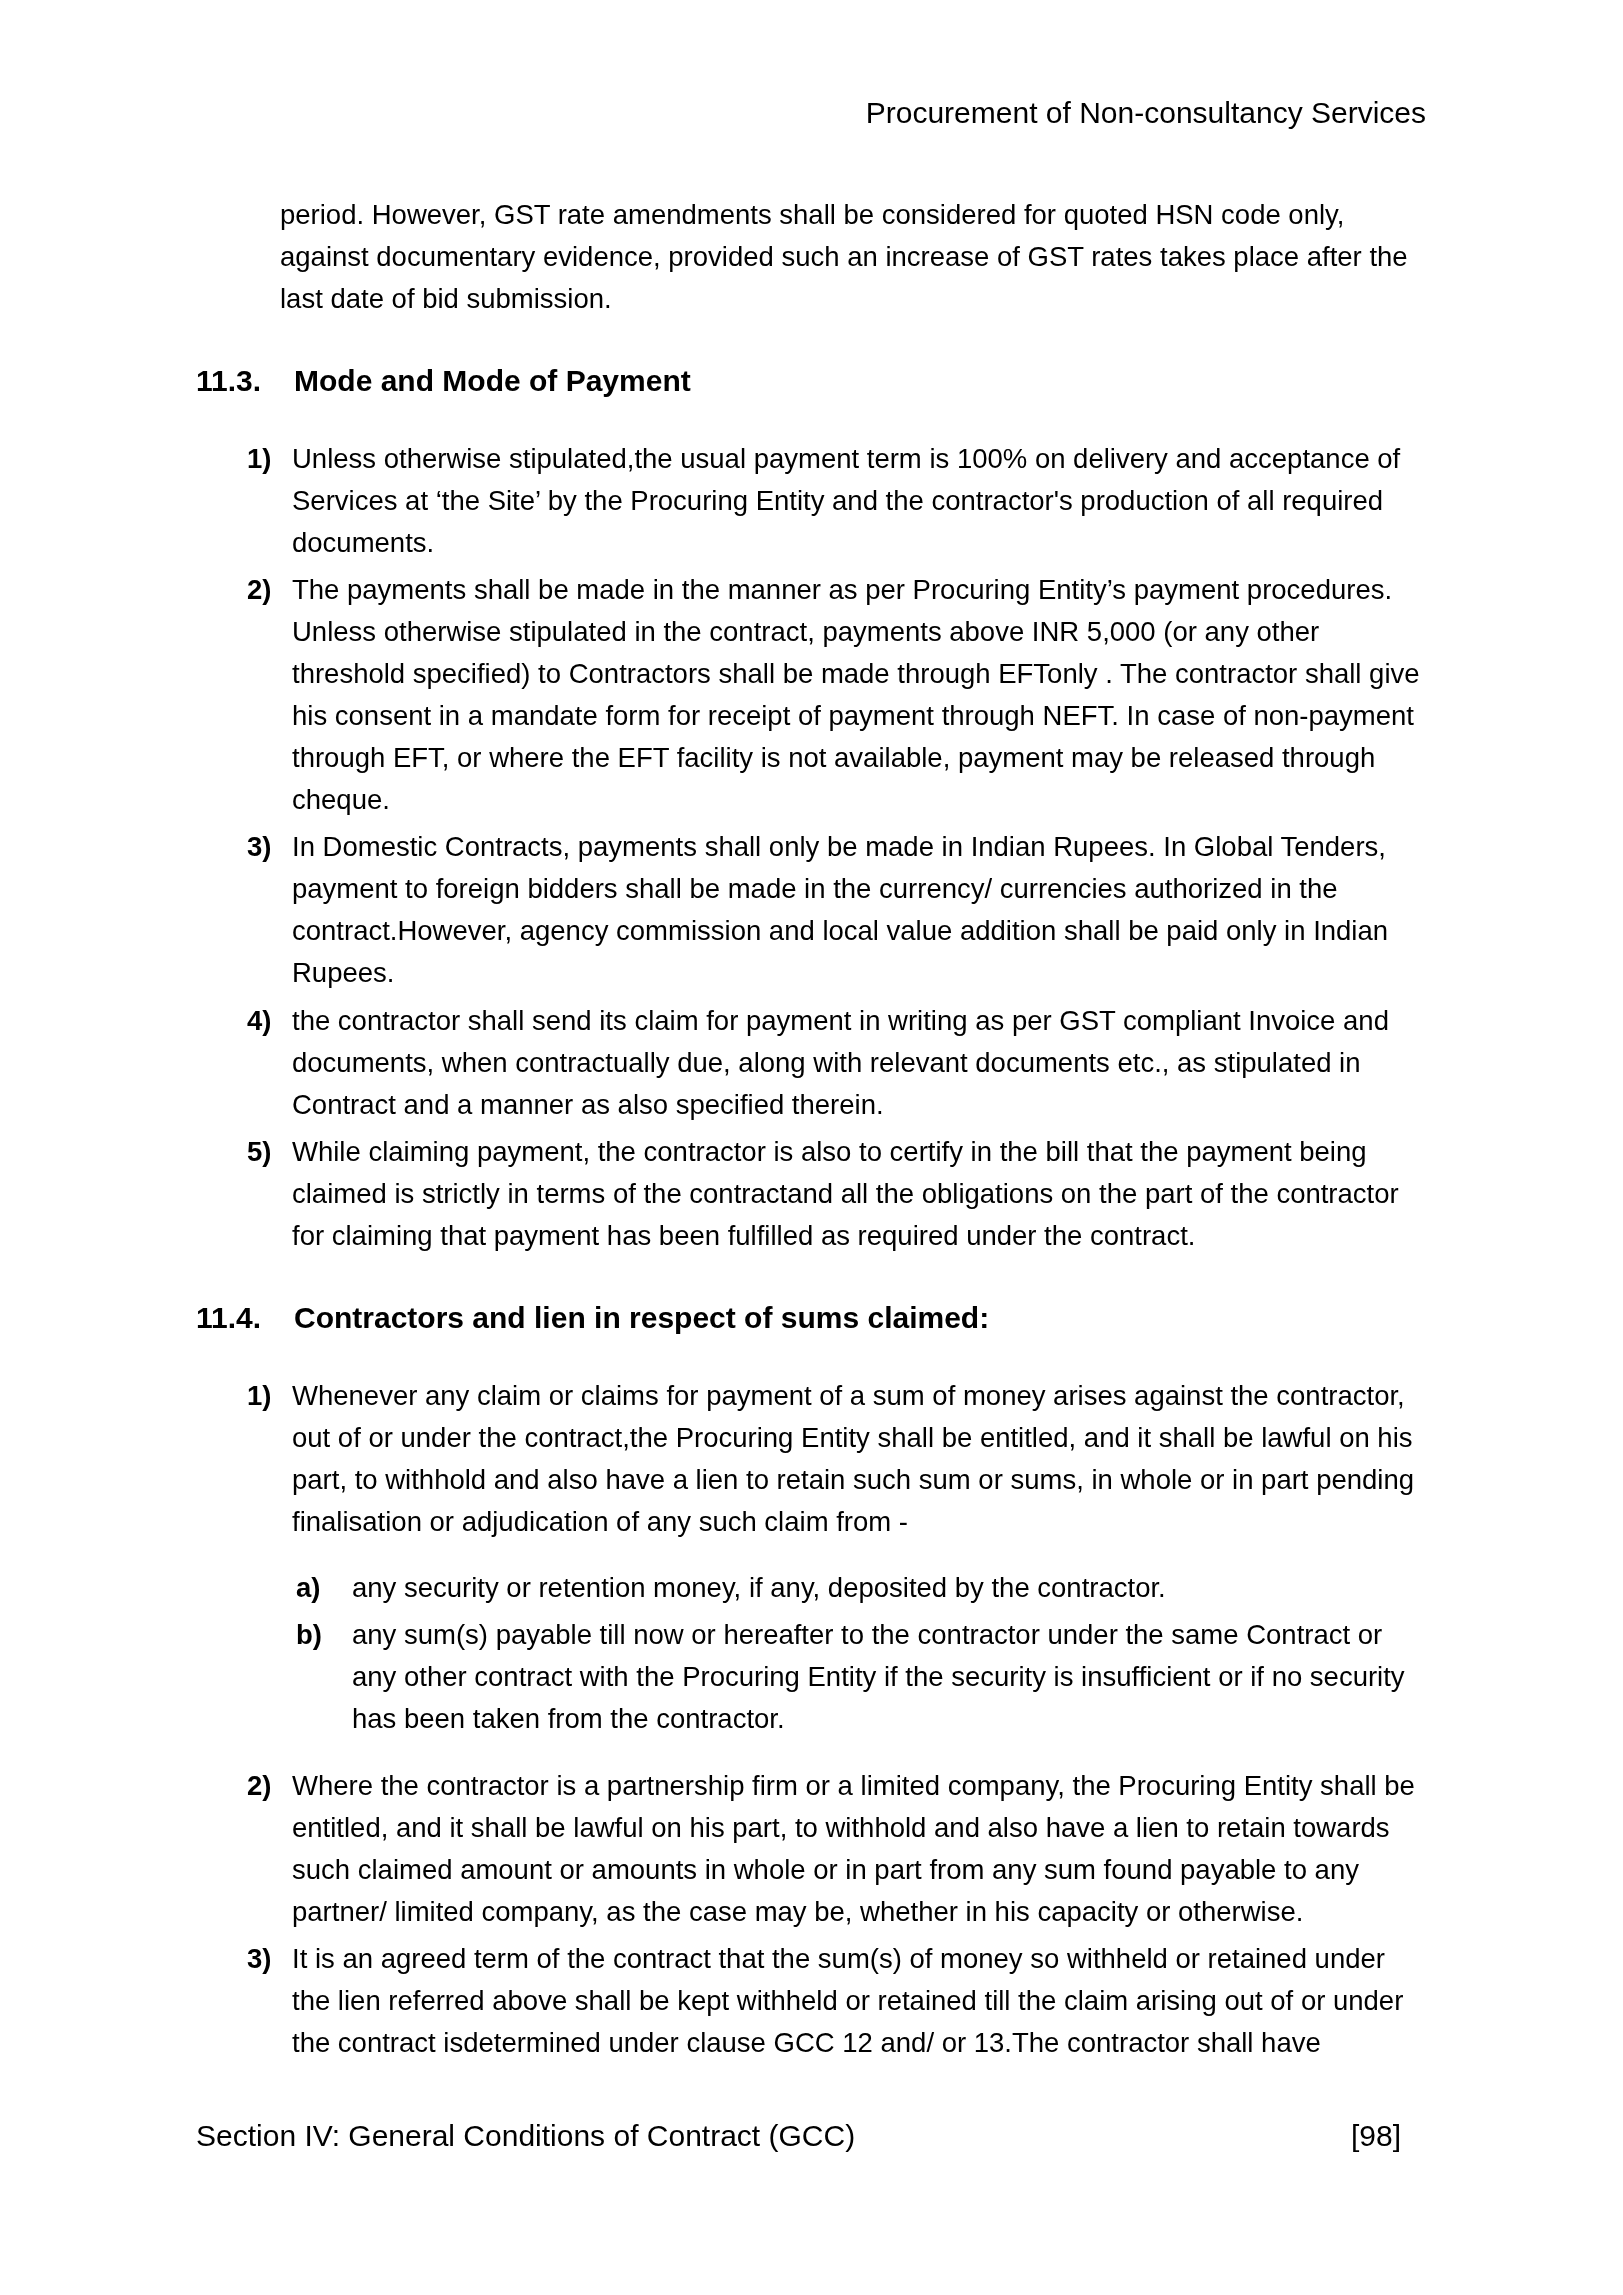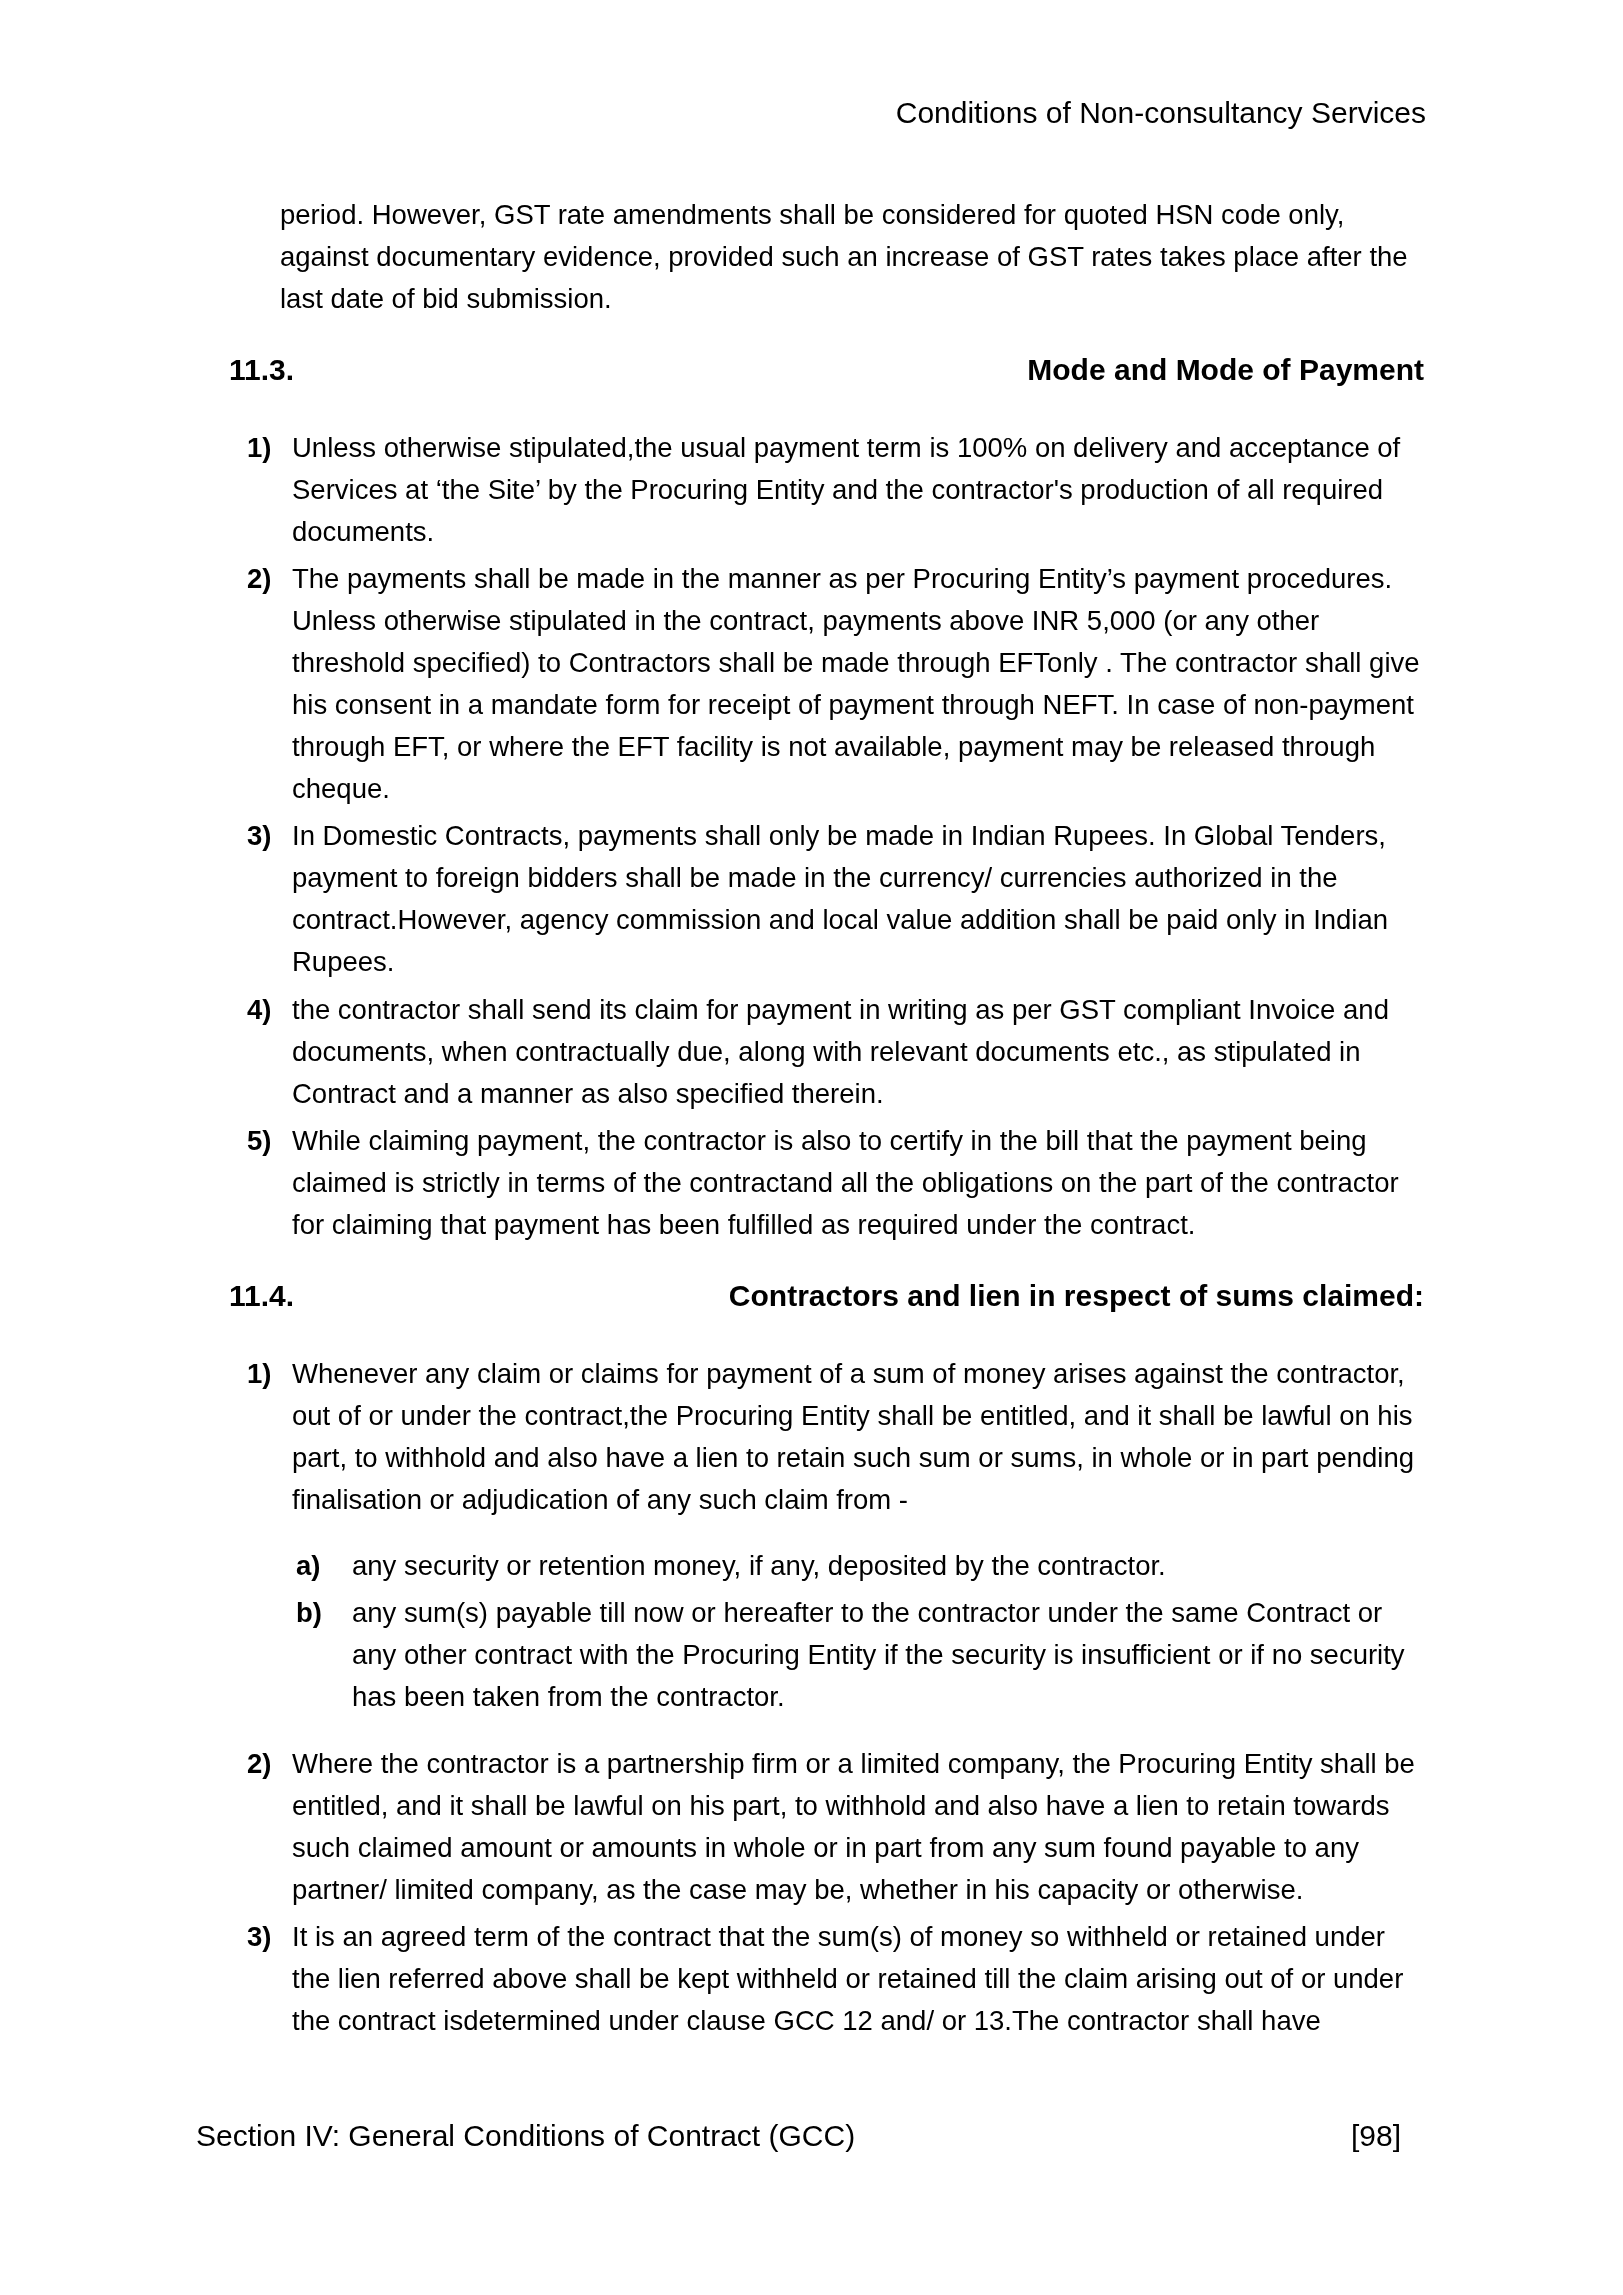--- a/index.html
+++ b/index.html
@@ -40,25 +40,24 @@
     font-size: 27.5px;
     line-height: 42px;
     text-align: left;
   }
   .intro {
     margin: 0 0 0 84px;
   }
   .clause-heading {
     display: grid;
     grid-template-columns: 98px 1fr;
-    margin: 29px 0 36px 0;
+    margin: 40px 0 36px 0;
     font-size: 30px;
     font-weight: bold;
     line-height: 42px;
-    text-align: right;
   }
   ol.num-list {
     list-style: none;
     margin: 0;
     padding: 0;
   }
   ol.num-list > li {
     position: relative;
     padding-left: 96px;
     margin: 0 0 5.2px 0;
@@ -105,21 +104,21 @@
     top: 0;
     white-space: nowrap;
   }
 </style>
 </head>
 <body>
 
 <div class="page">
 
   <div class="running-header">
-    <span>Conditions of Non-consultancy Services</span>
+    <span>Procurement of Non-consultancy Services</span>
   </div>
 
   <main class="content">
 
     <p class="intro">period. However, GST rate amendments shall be considered for quoted HSN code only, against documentary evidence, provided such an increase of GST rates takes place after the last date of bid submission.</p>
 
     <h2 class="clause-heading">
       <span class="clause-number">11.3.</span>
       <span class="clause-title">Mode and Mode of Payment</span>
     </h2>

